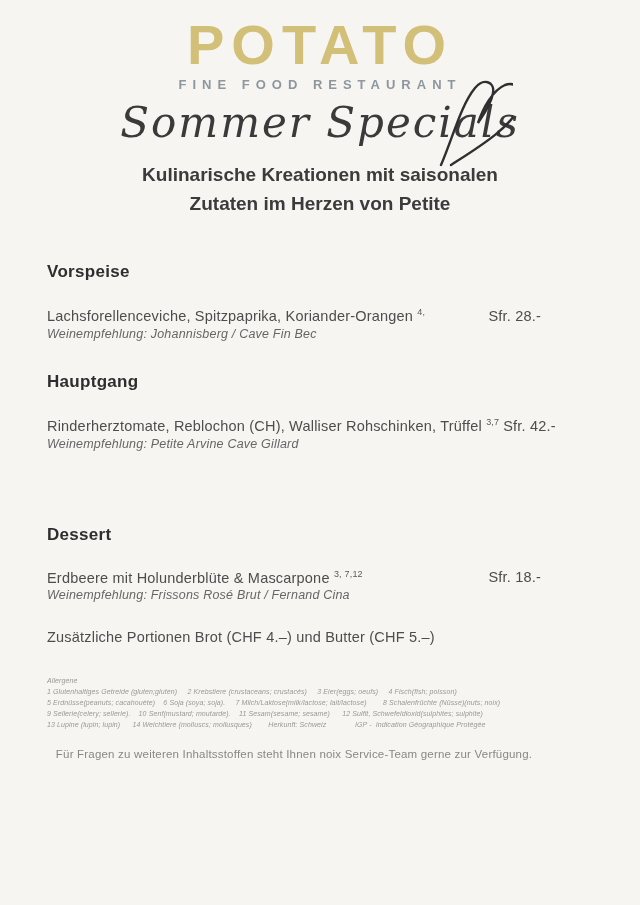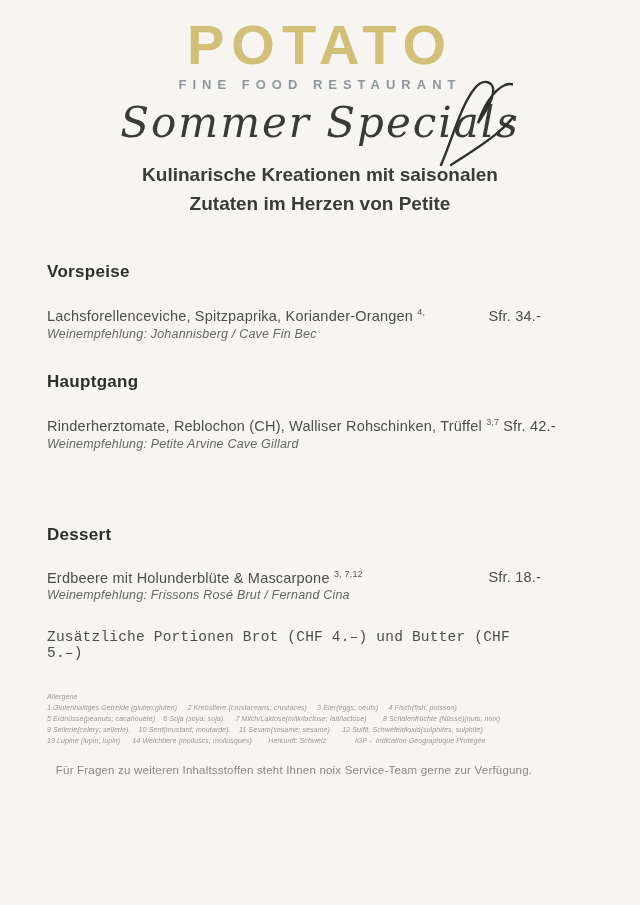--- a/index.html
+++ b/index.html
@@ -56,21 +56,21 @@
   .wine {
     font-style:italic; font-size:12.5px; color:#666; margin-top:3px;
     letter-spacing:0.2px;
   }
   .sec-vorspeise  { margin-top:44px; }
   .sec-vorspeise  .dish-row { margin-top:25px; }
   .sec-hauptgang  { margin-top:31px; }
   .sec-hauptgang  .dish-row { margin-top:25px; }
   .sec-dessert    { margin-top:74px; }
   .sec-dessert    .dish-row { margin-top:24px; }
-  .extras { margin-top:27px; font-size:14.5px; color:#4d4d4d; letter-spacing:0.2px;font-family:Liberation Mono, monospace; }
+  .extras { margin-top:27px; font-size:14.5px; color:#4d4d4d; letter-spacing:0.2px; }
 
   
   .allergens {
     margin-top:30px;
     font-style:italic; font-size:7px; color:#9b9894;
     line-height:11px; letter-spacing:0.1px;
   }
   .allergens .line { white-space:pre; }
 
   
@@ -102,21 +102,21 @@
       <div>Zutaten im Herzen von Petite</div>
     </div>
   </div>
 
   <div class="menu">
 
     <div class="section sec-vorspeise">
       <div class="section-heading">Vorspeise</div>
       <div class="dish-row">
         <span class="dish-name"><span>Lachsforellenceviche, Spitzpaprika, Koriander-Orangen</span> <sup>4,</sup></span>
-        <span class="price">Sfr. 34.-</span>
+        <span class="price">Sfr. 28.-</span>
       </div>
       <div class="wine">Weinempfehlung: Johannisberg / Cave Fin Bec</div>
     </div>
 
     <div class="section sec-hauptgang">
       <div class="section-heading">Hauptgang</div>
       <div class="dish-row">
         <span class="dish-name"><span>Rinderherztomate, Reblochon (CH), Walliser Rohschinken, Trüffel</span> <sup>3,7</sup></span>
         <span class="price">Sfr. 42.-</span>
       </div>

